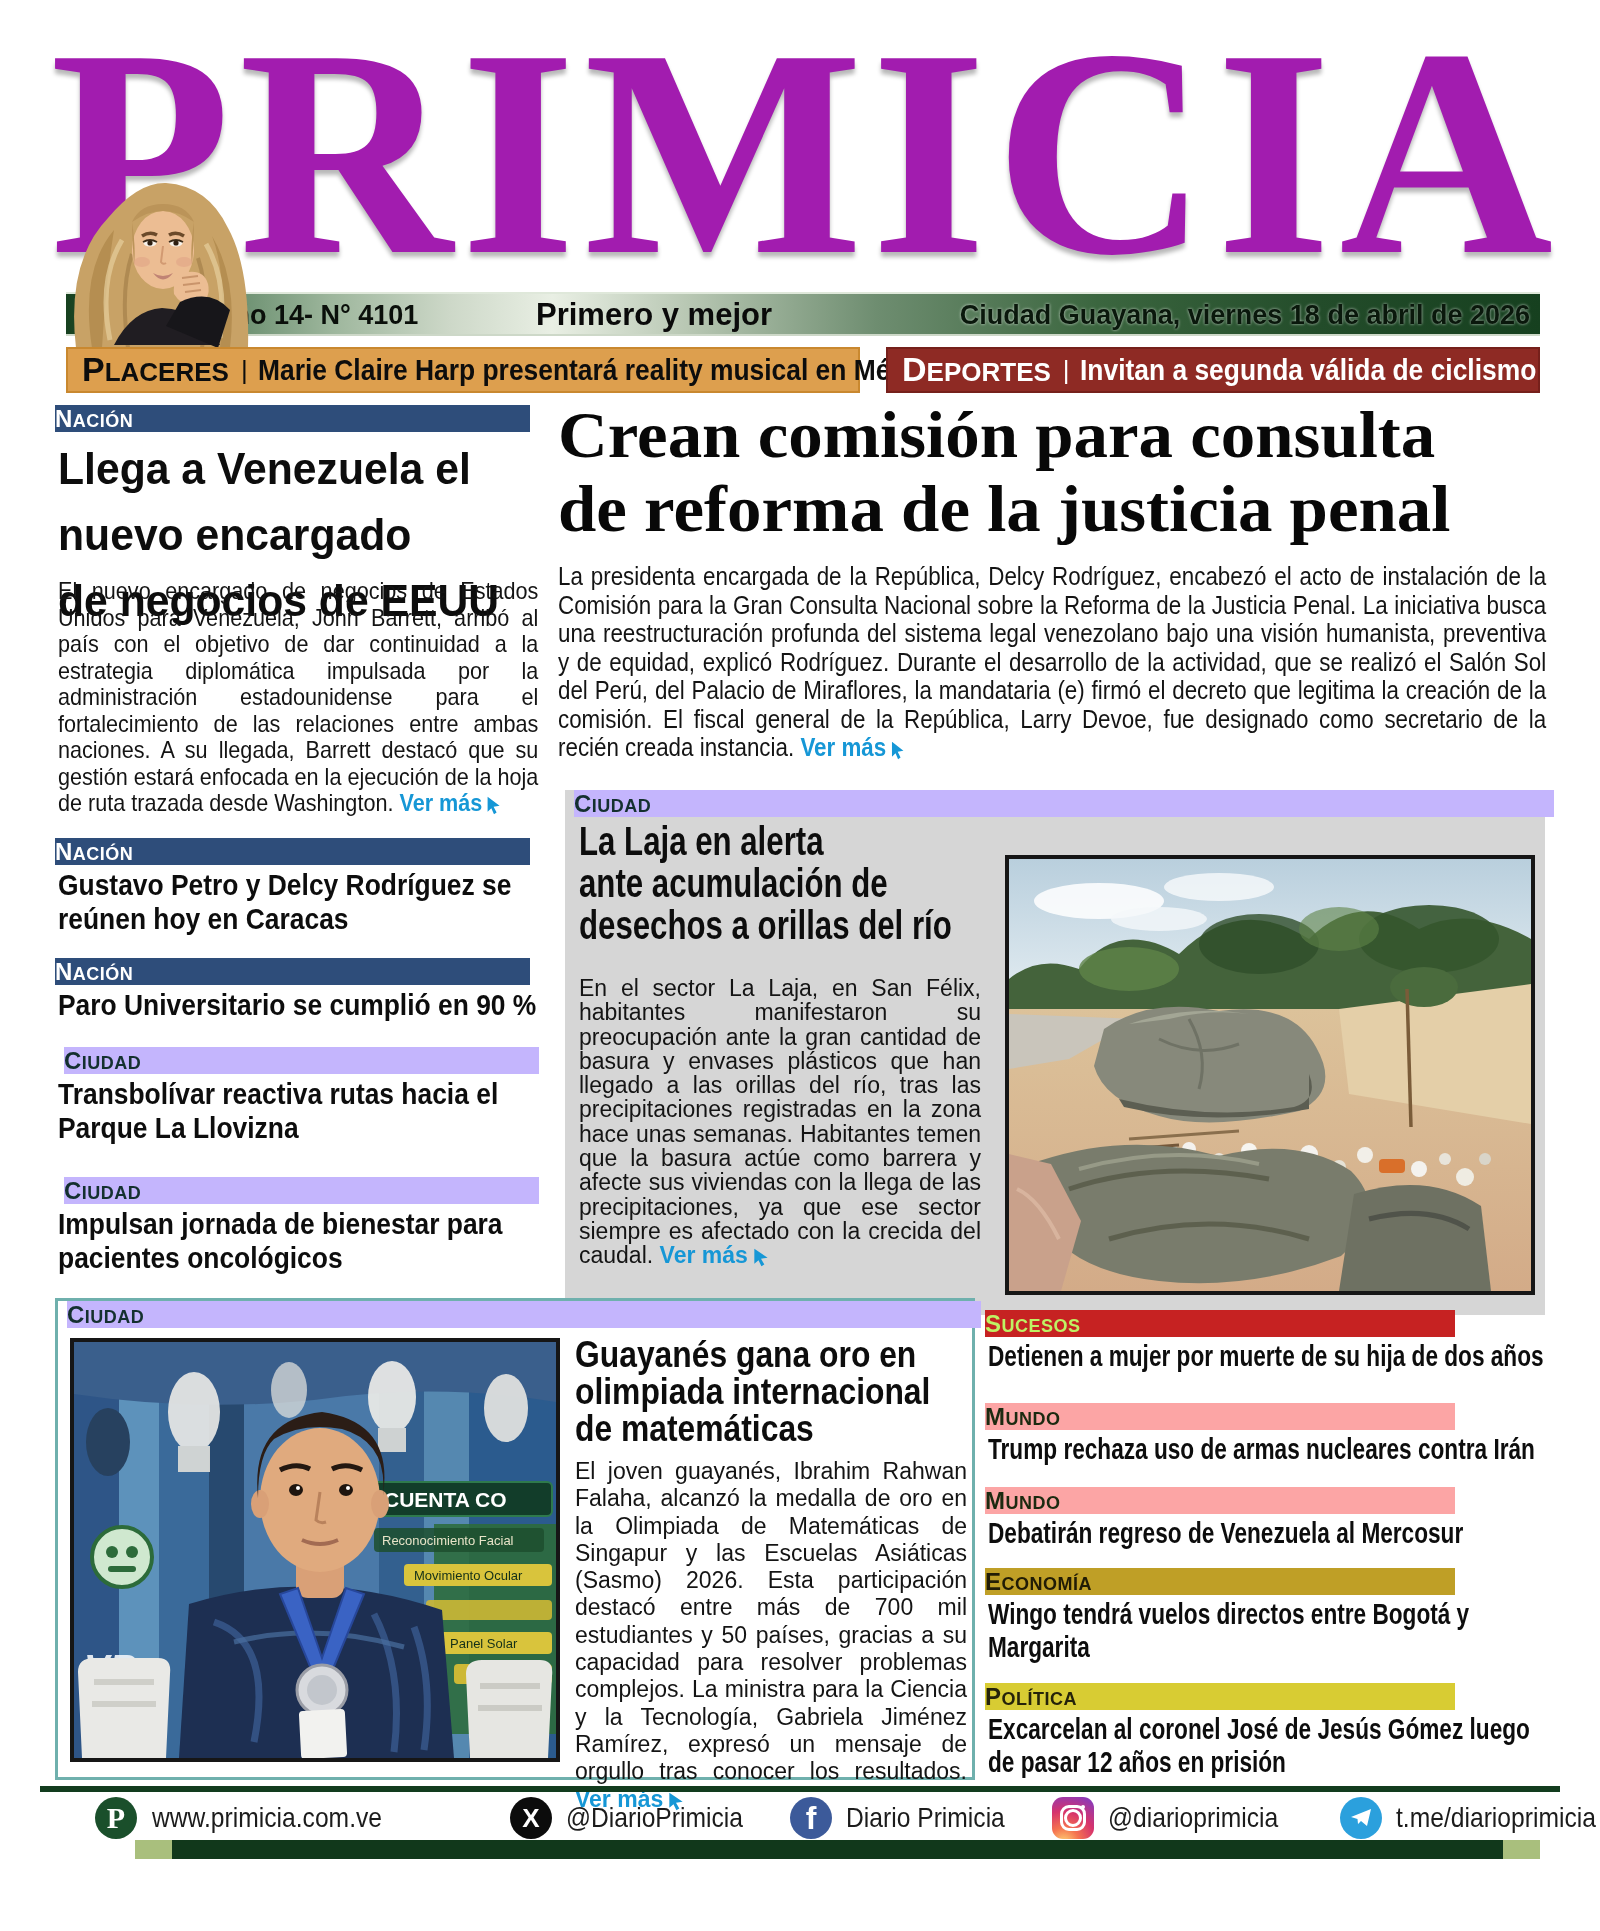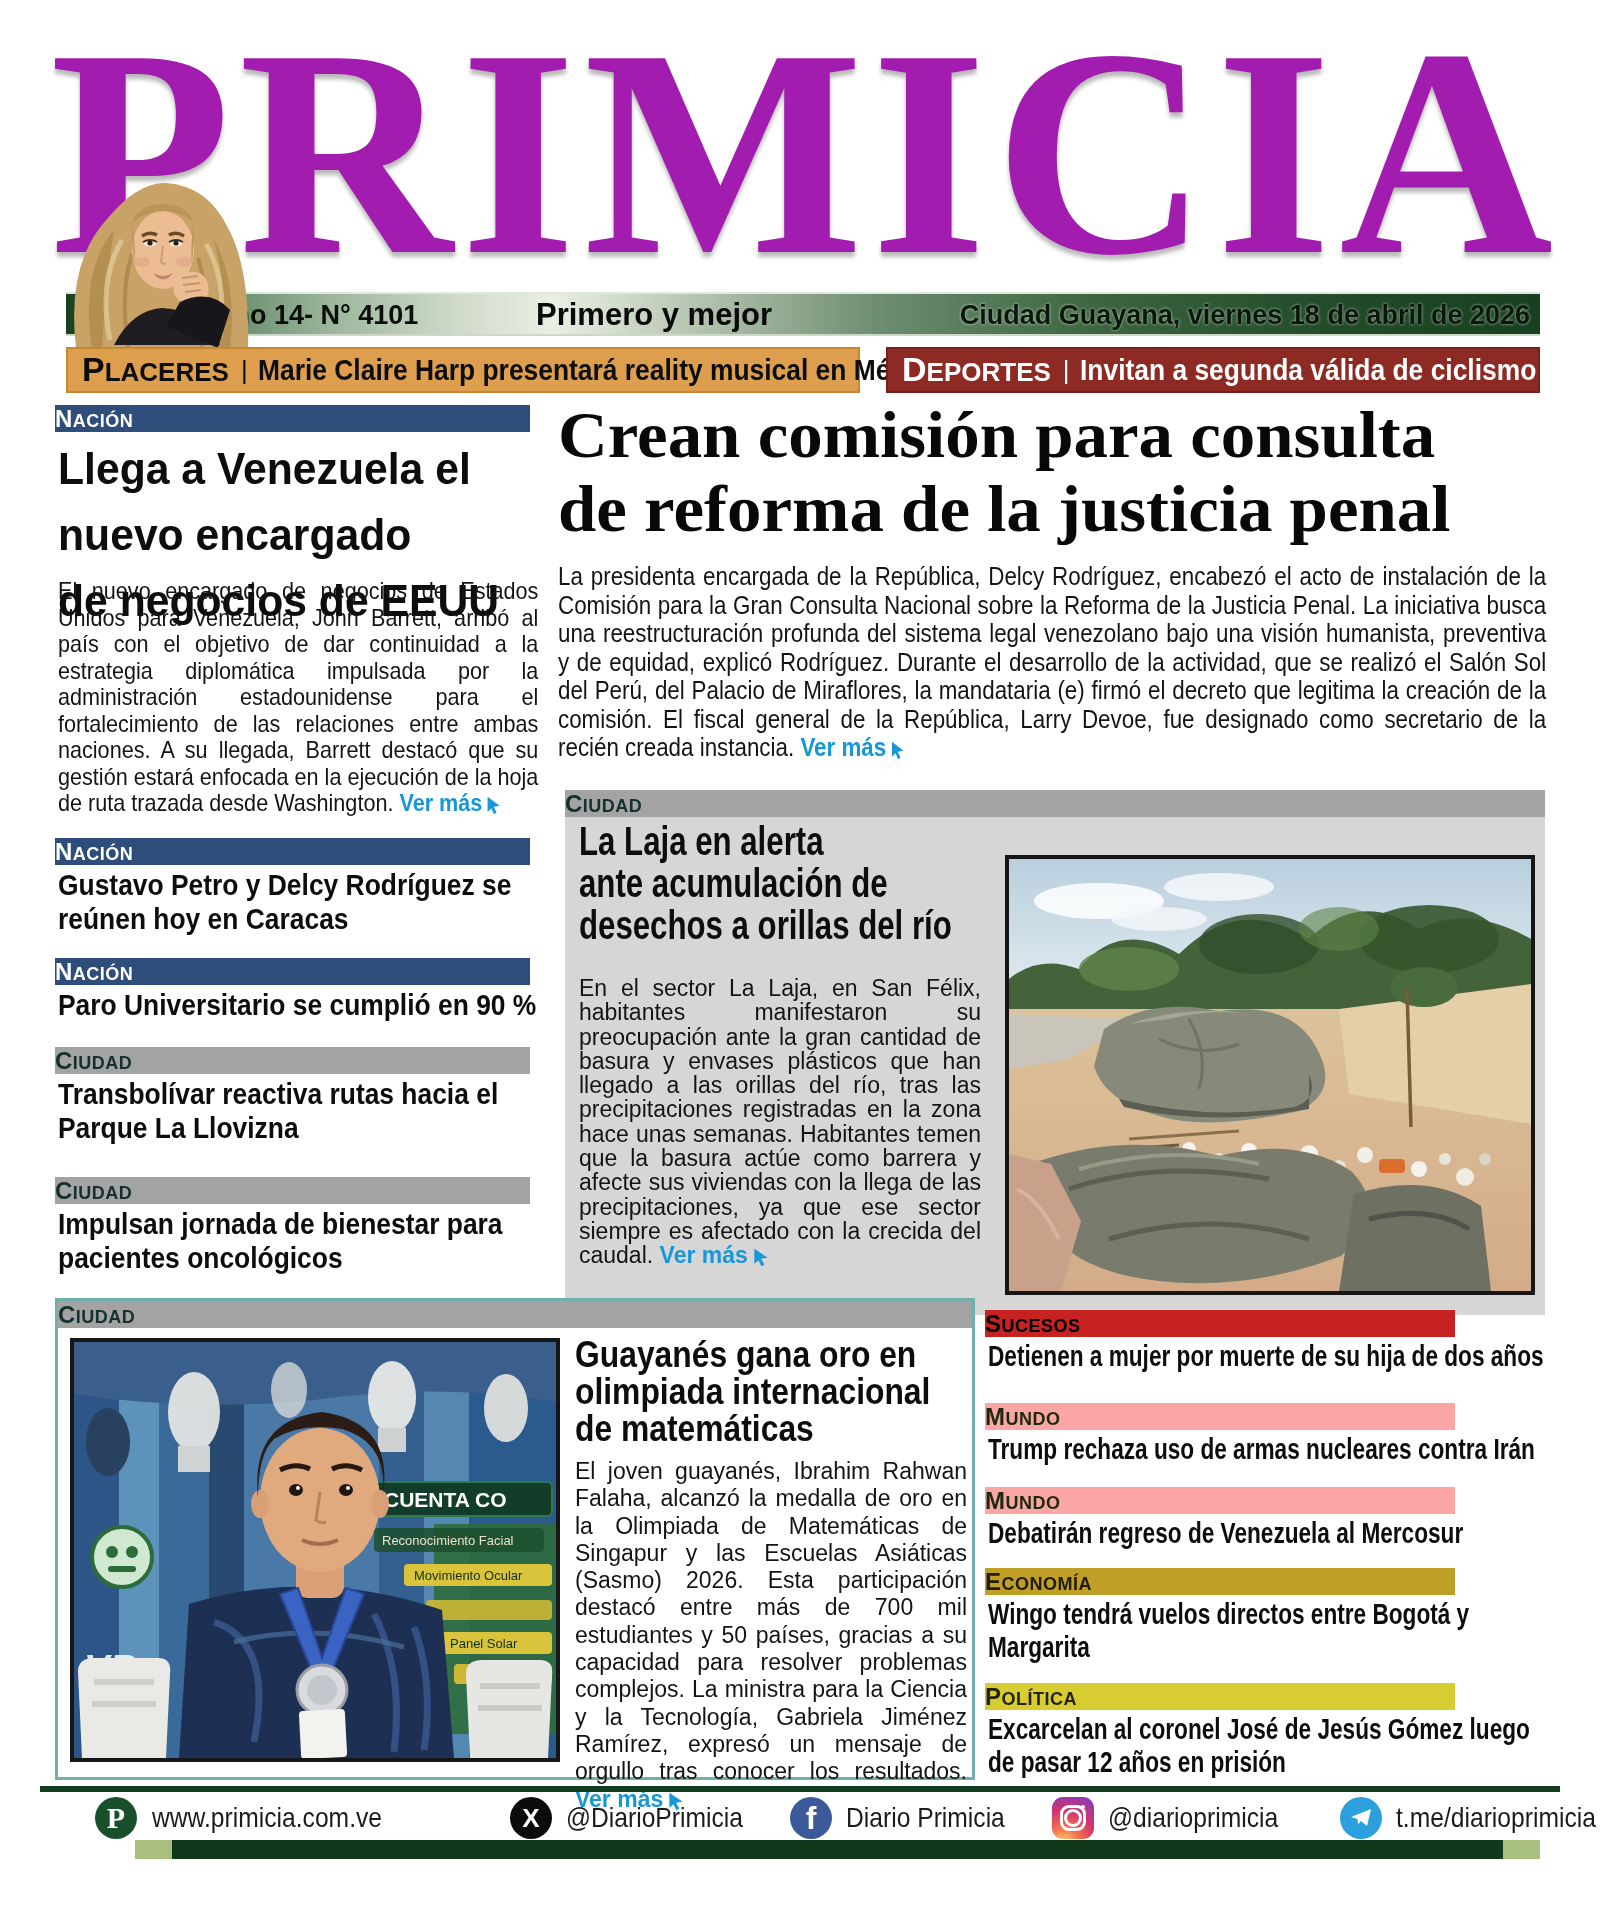--- a/index.html
+++ b/index.html
@@ -29,22 +29,22 @@
   .dateline{ right:10px; top:0; line-height:42px; font-size:27px; font-weight:bold; color:#0a180c;
              text-shadow:0 0 3px rgba(255,255,255,.75); }
 
   
   .lbl {
     font-weight:bold; text-transform:uppercase; padding-left:0;
     font-size:18px; letter-spacing:.5px; overflow:hidden; white-space:nowrap;
   }
   .lbl::first-letter { font-size:24px; }
   .c-nacion   { background:#2e4d7a; color:#ffffff; }
-  .c-ciudad   { background:#a3a3a3; color:#14302f; }
-  .c-sucesos  { background:#c62222; color:#000000; }
+  .c-ciudad   { background:#c4b5fd; color:#14302f;margin-left:9px; }
+  .c-sucesos  { background:#c62222; color:#bef264; }
   .c-mundo    { background:#fca5a5; color:#1c2a10; }
   .c-economia { background:#bf9f26; color:#211c05; }
   .c-politica { background:#d8cc33; color:#25230a; }
   .bar27 { height:27px; line-height:27px; }
 
   
   .teaser {
     top:347px; height:46px; display:flex; align-items:center; padding-left:14px;
   }
   .teaser .tlbl { font-weight:bold; text-transform:uppercase; font-size:26px; line-height:46px; white-space:nowrap; }

